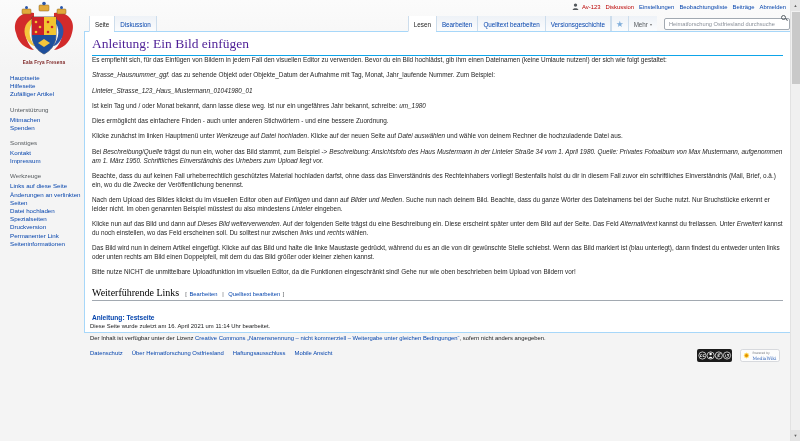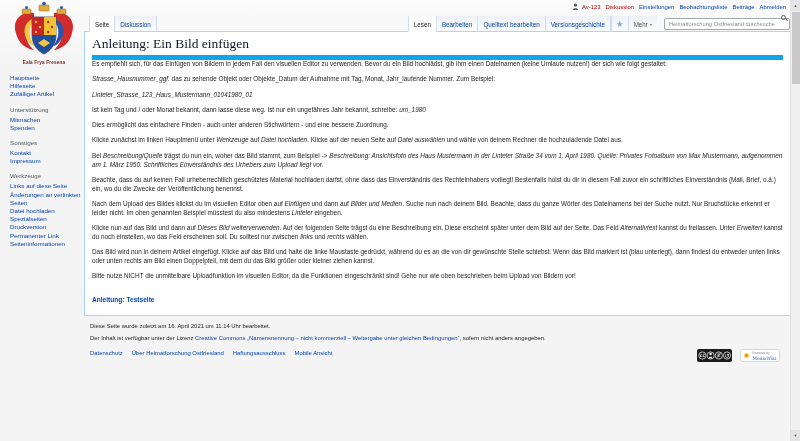--- a/index.html
+++ b/index.html
@@ -48,22 +48,22 @@
   #search-input::placeholder { color:#8a9099; }
   .mag { position:absolute; right:4px; top:3px; width:5px; height:5px;
     border:1px solid #596066; border-radius:50%; }
   .mag::after { content:""; position:absolute; width:3px; height:1px; background:#596066;
     transform:rotate(45deg); right:-3px; bottom:-1px; }
 
   
   #content { position:absolute; left:84px; top:32px; width:706px; min-height:284px;
     background:#fff; border-left:1px solid #a7d7f9; border-bottom:1px solid #a7d7f9;
     padding:4px 7px 8px; color:#252525; }
-  h1 { font-family:"Liberation Serif", serif; font-size:13.5px; font-weight:normal; color:#0f172a;
-    padding-bottom:3px; border-bottom:5px solid #0ea5e9; }
+  h1 { font-family:"Liberation Serif", serif; font-size:13.5px; font-weight:normal; color:#4c1d95;
+    padding-bottom:3px; border-bottom:1px solid #0ea5e9; }
   #article-paragraphs p, p.note { font-size:6.4px; line-height:8.8px; margin:0 0 6.5px; }
   .it { font-style:italic; }
   h2 { font-family:"Liberation Serif", serif; font-size:10px; font-weight:normal; color:#000;
     border-bottom:1px solid #a2a9b1; margin:10px 0 5px; padding-bottom:2px; display:flex; align-items:baseline; }
   .editsection { font-family:"Liberation Sans", sans-serif; font-size:5.8px; color:#54595d; margin-left:6px; }
   .editsection .br { color:#54595d; }
   .editsection .sep { margin:0 2px; }
   .es-link { color:#0645ad; text-decoration:none; margin:0 1px; }
   .article-link { font-weight:bold; color:#0645ad; font-size:6.6px; text-decoration:none; }
 
@@ -205,20 +205,30 @@
         <p><span>Klicke zunächst im linken Hauptmenü unter </span><span class="it">Werkzeuge</span><span> auf </span><span class="it">Datei hochladen</span><span>. Klicke auf der neuen Seite auf </span><span class="it">Datei auswählen</span><span> und wähle von deinem Rechner die hochzuladende Datei aus.</span></p>
         <p><span>Bei </span><span class="it">Beschreibung/Quelle</span><span> trägst du nun ein, woher das Bild stammt, zum Beispiel -&gt; </span><span class="it">Beschreibung: Ansichtsfoto des Haus Mustermann in der Linteler Straße 34 vom 1. April 1980. Quelle: Privates Fotoalbum von Max Mustermann, aufgenommen am 1. März 1950. Schriftliches Einverständnis des Urhebers zum Upload liegt vor.</span></p>
         <p><span>Beachte, dass du auf keinen Fall urheberrechtlich geschütztes Material hochladen darfst, ohne dass das Einverständnis des Rechteinhabers vorliegt! Bestenfalls holst du dir in diesem Fall zuvor ein schriftliches Einverständnis (Mail, Brief, o.ä.) ein, wo du die Zwecke der Veröffentlichung benennst.</span></p>
         <p><span>Nach dem Upload des Bildes klickst du im visuellen Editor oben auf </span><span class="it">Einfügen</span><span> und dann auf </span><span class="it">Bilder und Medien</span><span>. Suche nun nach deinem Bild. Beachte, dass du ganze Wörter des Dateinamens bei der Suche nutzt. Nur Bruchstücke erkennt er leider nicht. Im oben genannten Beispiel müsstest du also mindestens </span><span class="it">Linteler</span><span> eingeben.</span></p>
         <p><span>Klicke nun auf das Bild und dann auf </span><span class="it">Dieses Bild weiterverwenden</span><span>. Auf der folgenden Seite trägst du eine Beschreibung ein. Diese erscheint später unter dem Bild auf der Seite. Das Feld </span><span class="it">Alternativtext</span><span> kannst du freilassen. Unter </span><span class="it">Erweitert</span><span> kannst du noch einstellen, wo das Feld erscheinen soll. Du solltest nur zwischen </span><span class="it">links</span><span> und </span><span class="it">rechts</span><span> wählen.</span></p>
         <p><span>Das Bild wird nun in deinem Artikel eingefügt. Klicke auf das Bild und halte die linke Maustaste gedrückt, während du es an die von dir gewünschte Stelle schiebst. Wenn das Bild markiert ist (blau unterlegt), dann findest du entweder unten links oder unten rechts am Bild einen Doppelpfeil, mit dem du das Bild größer oder kleiner ziehen kannst.</span></p>
       </div>
 
     <p class="note">Bitte nutze NICHT die unmittelbare Uploadfunktion im visuellen Editor, da die Funktionen eingeschränkt sind! Gehe nur wie oben beschrieben beim Upload von Bildern vor!</p>
 
+    <h2>
+      <span>Weiterführende Links</span>
+      <span class="editsection">
+        <span class="br">[</span>
+        <a href="#" class="es-link">Bearbeiten</a>
+        <span class="br sep">|</span>
+        <a href="#" class="es-link">Quelltext bearbeiten</a>
+        <span class="br">]</span>
+      </span>
+    </h2>
     <p><a href="#" class="article-link">Anleitung: Testseite</a></p>
   </div>
 
   <div id="footer">
     <div class="f-last">Diese Seite wurde zuletzt am 16. April 2021 um 11:14 Uhr bearbeitet.</div>
     <div class="f-lic"><span>Der Inhalt ist verfügbar unter der Lizenz </span><a href="#" class="f-link">Creative Commons „Namensnennung – nicht kommerziell – Weitergabe unter gleichen Bedingungen“</a><span>, sofern nicht anders angegeben.</span></div>
     <div id="footer-links">
         <a class="f-link" href="#">Datenschutz</a>
         <a class="f-link" href="#">Über Heimatforschung Ostfriesland</a>
         <a class="f-link" href="#">Haftungsausschluss</a>

